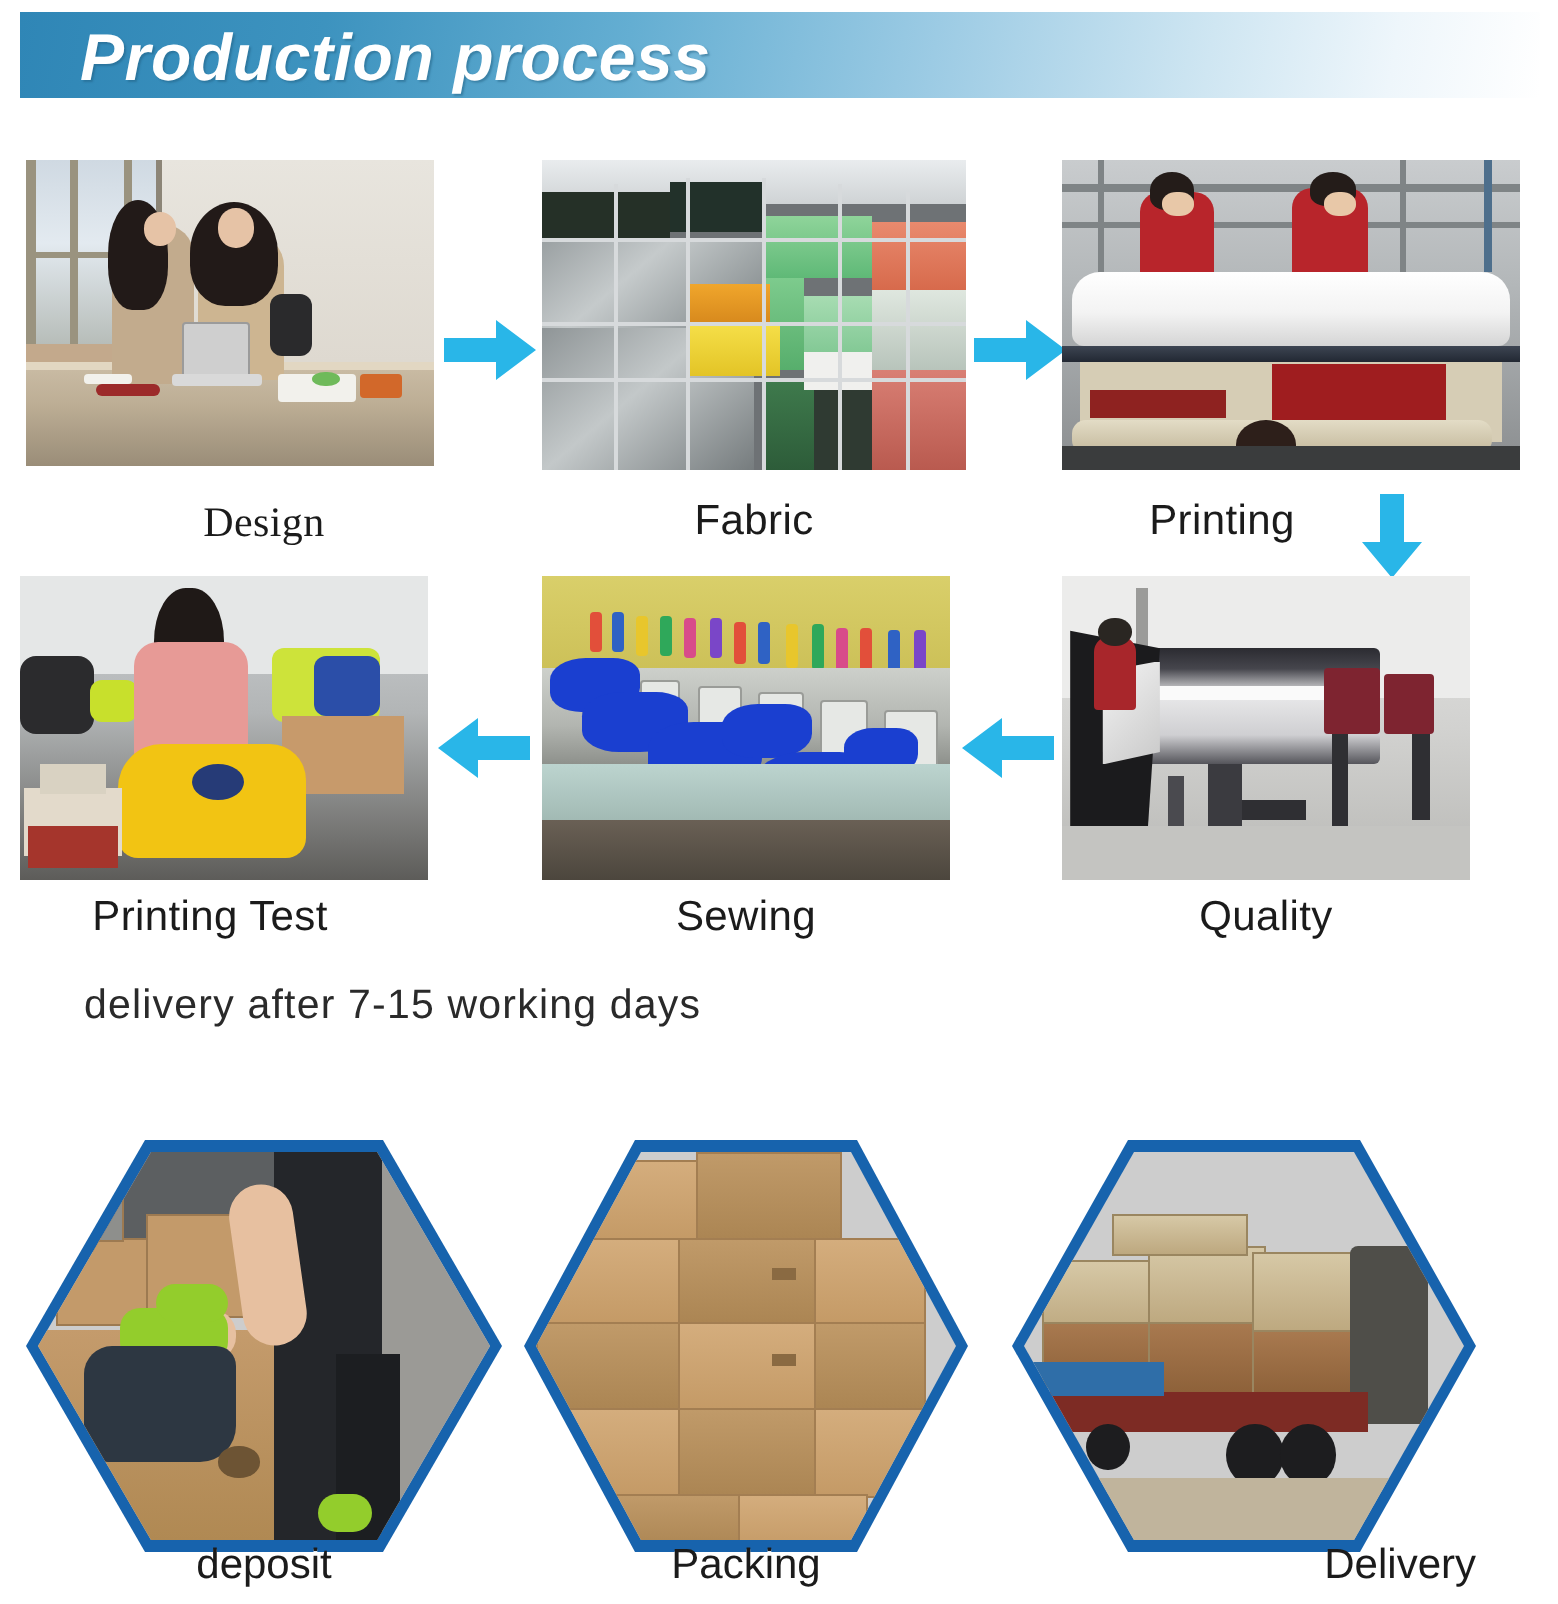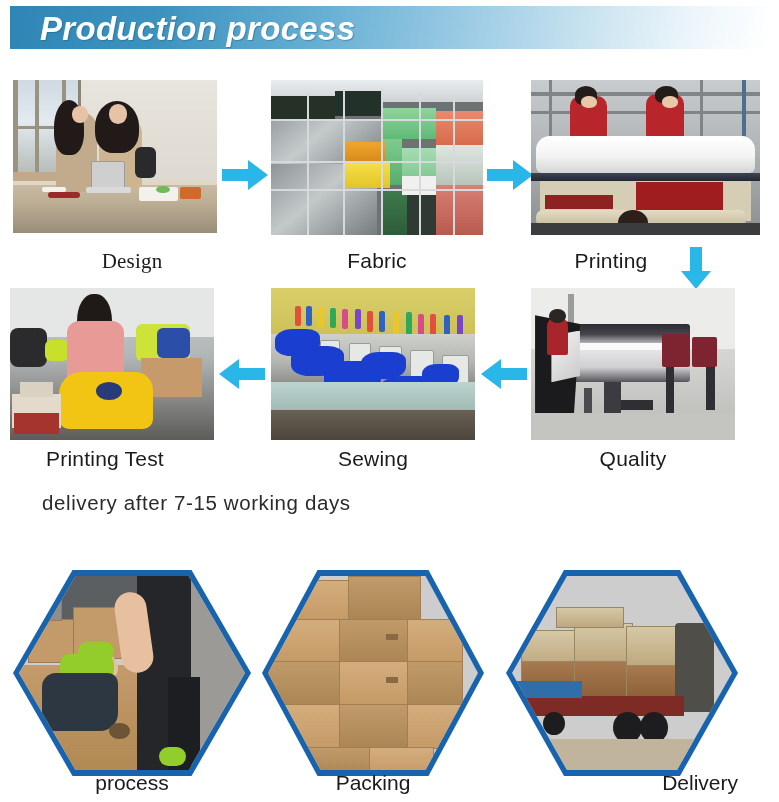--- a/index.html
+++ b/index.html
@@ -504,21 +504,21 @@
       <div class="hand" style="left:30%; top:40%; width:14%; height:14%;"></div>
       <div class="hand" style="left:22%; top:46%; width:12%; height:12%;"></div>
       <div class="green" style="left:18%; top:40%; width:24%; height:14%;"></div>
       <div class="green" style="left:26%; top:34%; width:16%; height:10%;"></div>
       <div class="navy-bag" style="left:10%; top:50%; width:34%; height:30%;"></div>
       <div class="hole" style="left:40%; top:76%; width:9%; height:8%;"></div>
       <div class="green" style="left:62%; top:88%; width:12%; height:10%;"></div>
     </div>
   </div>
 </div>
-<div class="hex-lbl" style="left:13px; top:771px; width:238px;">process</div>
+<div class="hex-lbl" style="left:13px; top:771px; width:238px;">deposit</div>
 
 <div class="hex-wrap" style="left:262px; top:570px; width:222px; height:206px;">
   <div class="hex-outer"></div>
   <div class="hex-inner">
     <div class="scene sc-pack">
       <div class="ctn" style="left:4%; top:2%; width:34%; height:20%;"></div>
       <div class="ctn dark" style="left:38%; top:0%; width:34%; height:22%;"></div>
       <div class="ctn" style="left:0%; top:22%; width:34%; height:22%;"></div>
       <div class="ctn dark" style="left:34%; top:22%; width:32%; height:22%;"></div>
       <div class="ctn" style="left:66%; top:22%; width:26%; height:22%;"></div>

